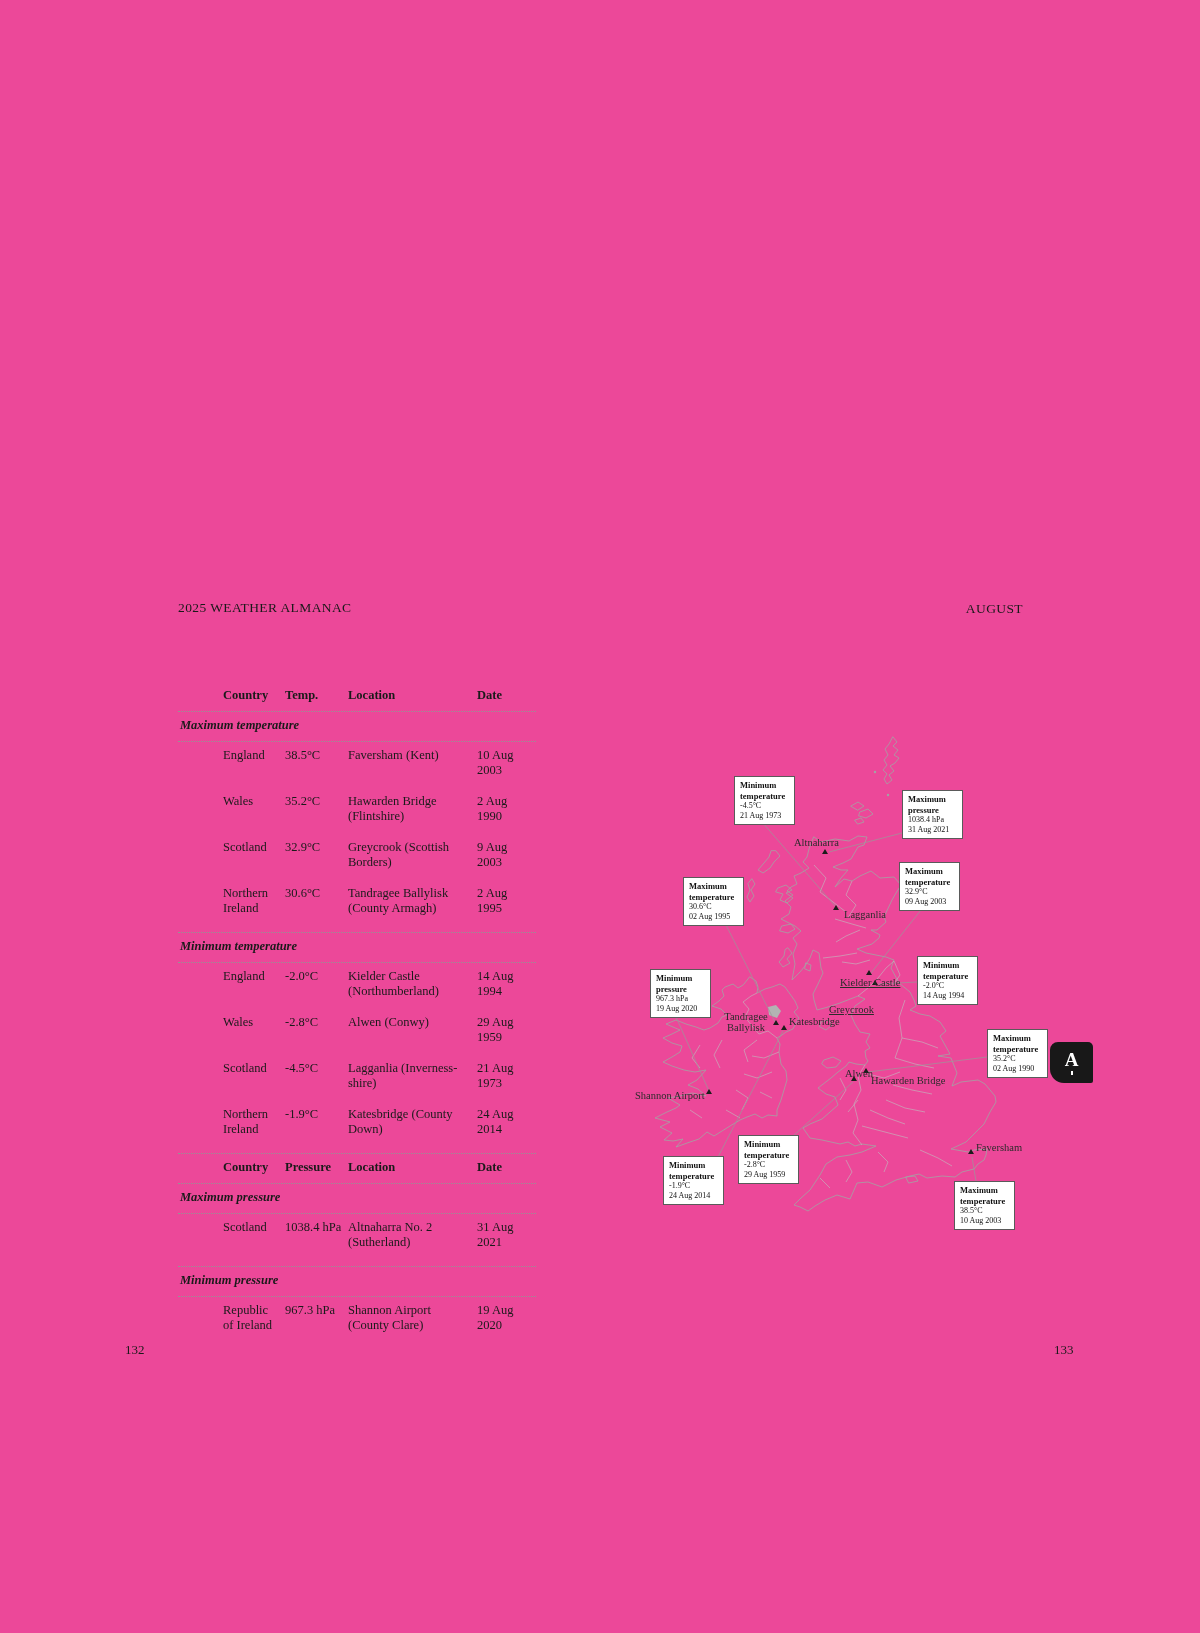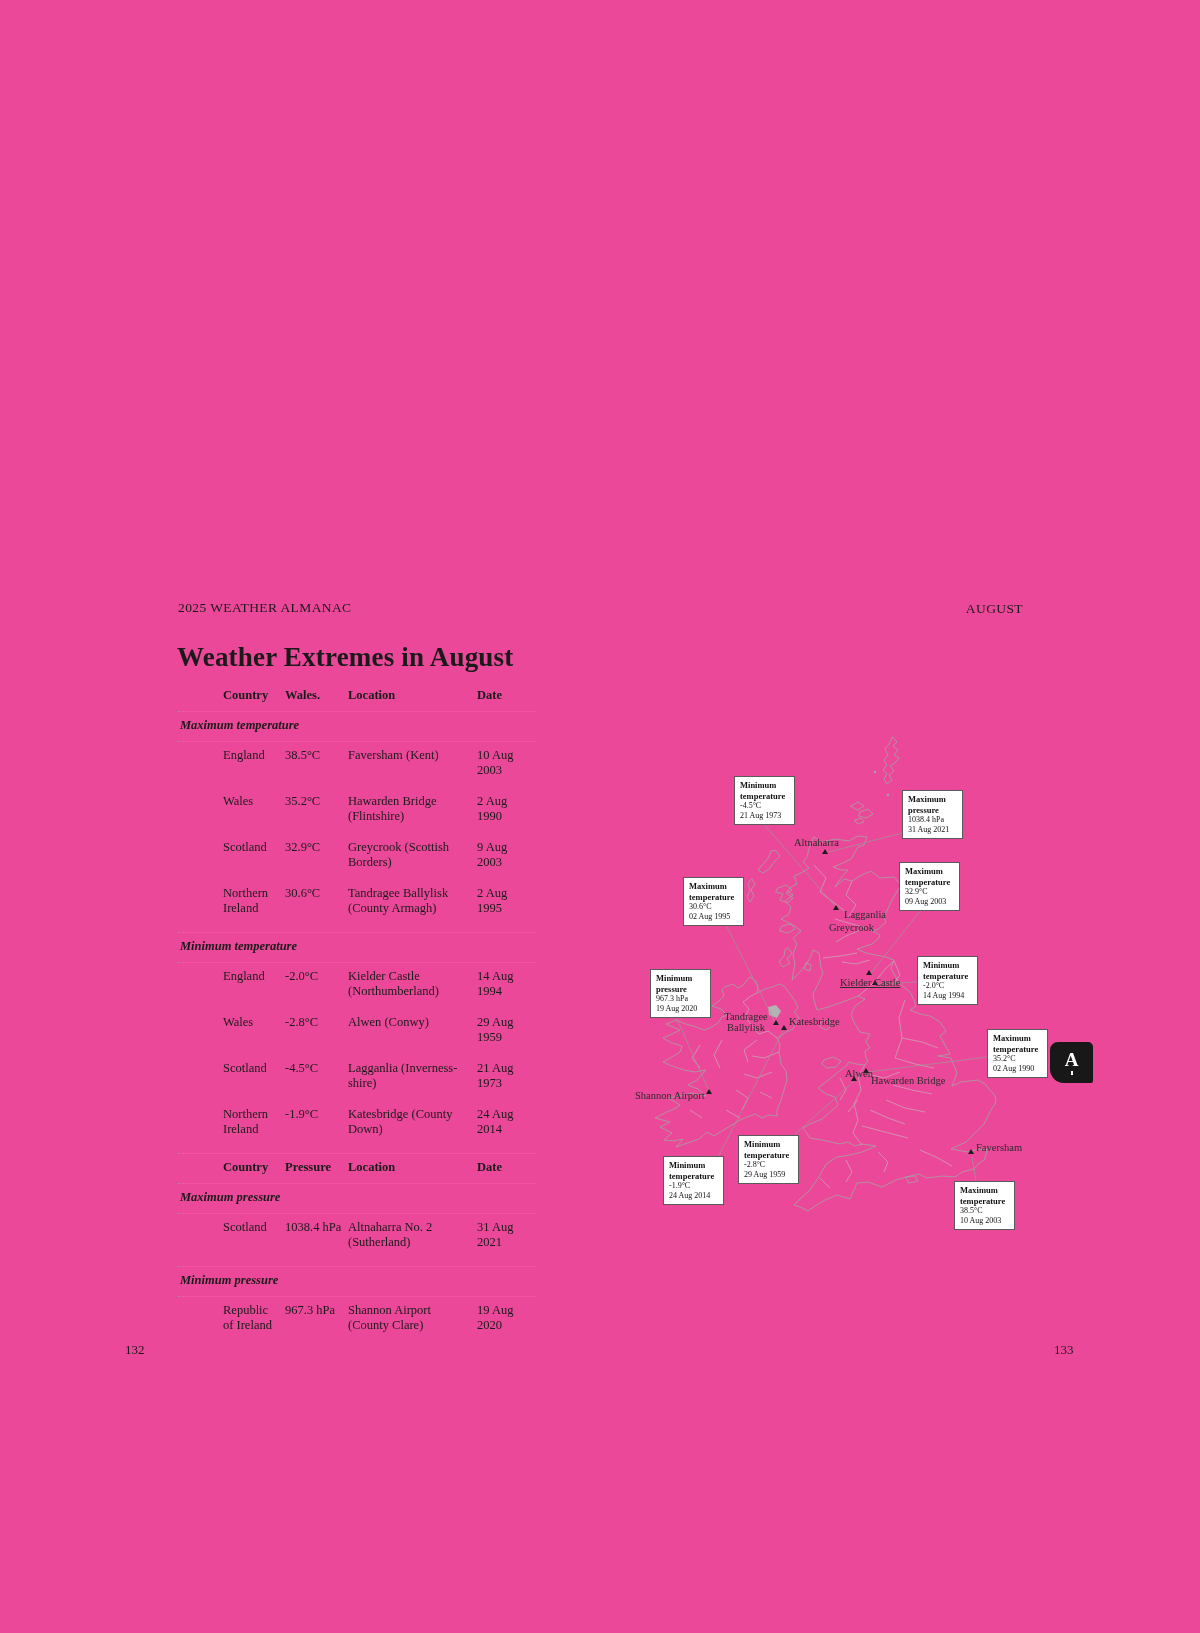--- a/index.html
+++ b/index.html
@@ -39,27 +39,26 @@
   .isle-dot{fill:#a3a3a3;}
 </style>
 </head>
 <body>
 
 <div id="page">
 
   <div class="abs runhead" style="left:178px;top:600px;">2025 WEATHER ALMANAC</div>
   <div class="abs runhead" style="left:1023px;top:601px;transform:translateX(-100%);">AUGUST</div>
 
-  <div class="abs pagetitle" style="left:177px;top:642px;">Weather Extremes in August</div>
 
   <div id="wtable">
     <div class="trow thead">
       <div class="cell"></div>
       <div class="cell">Country</div>
-      <div class="cell">Wales.</div>
+      <div class="cell">Temp.</div>
       <div class="cell">Location</div>
       <div class="cell">Date</div>
     </div>
     <div class="rule"></div>
     <div class="sect">Maximum temperature</div>
     <div class="rule"></div>
 
     <div class="trow">
       <div class="cell"></div>
       <div class="cell">England</div>
@@ -196,21 +195,21 @@
       <polygon class="marker" points="781,1030 787,1030 784,1025"></polygon>
       <polygon class="marker" points="851,1081 857,1081 854,1076"></polygon>
       <polygon class="marker" points="863,1073 869,1073 866,1068"></polygon>
       <polygon class="marker" points="706,1094 712,1094 709,1089"></polygon>
       <polygon class="marker" points="968,1154 974,1154 971,1149"></polygon>
     </g>
   </svg>
 
   <div class="place" style="left:794px;top:837px;width:60px;">Altnaharra</div>
   <div class="place" style="left:844px;top:909px;">Lagganlia</div>
-  <div class="place" style="left:829px;top:922px;">Greycrook</div>
+  <div class="place" style="left:829px;top:1004px;text-decoration:underline;">Greycrook</div>
   <div class="place" style="left:840px;top:977px;text-decoration:underline;">Kielder Castle</div>
   <div class="place wrap" style="left:720px;top:1011px;width:52px;text-align:center;">Tandragee Ballylisk</div>
   <div class="place" style="left:789px;top:1016px;">Katesbridge</div>
   <div class="place" style="left:845px;top:1068px;">Alwen</div>
   <div class="place" style="left:871px;top:1075px;">Hawarden Bridge</div>
   <div class="place" style="left:635px;top:1090px;">Shannon Airport</div>
   <div class="place" style="left:976px;top:1142px;">Faversham</div>
 
   <div class="callout" style="left:734px;top:776px;">
     <div class="co-title">Minimum temperature</div>

